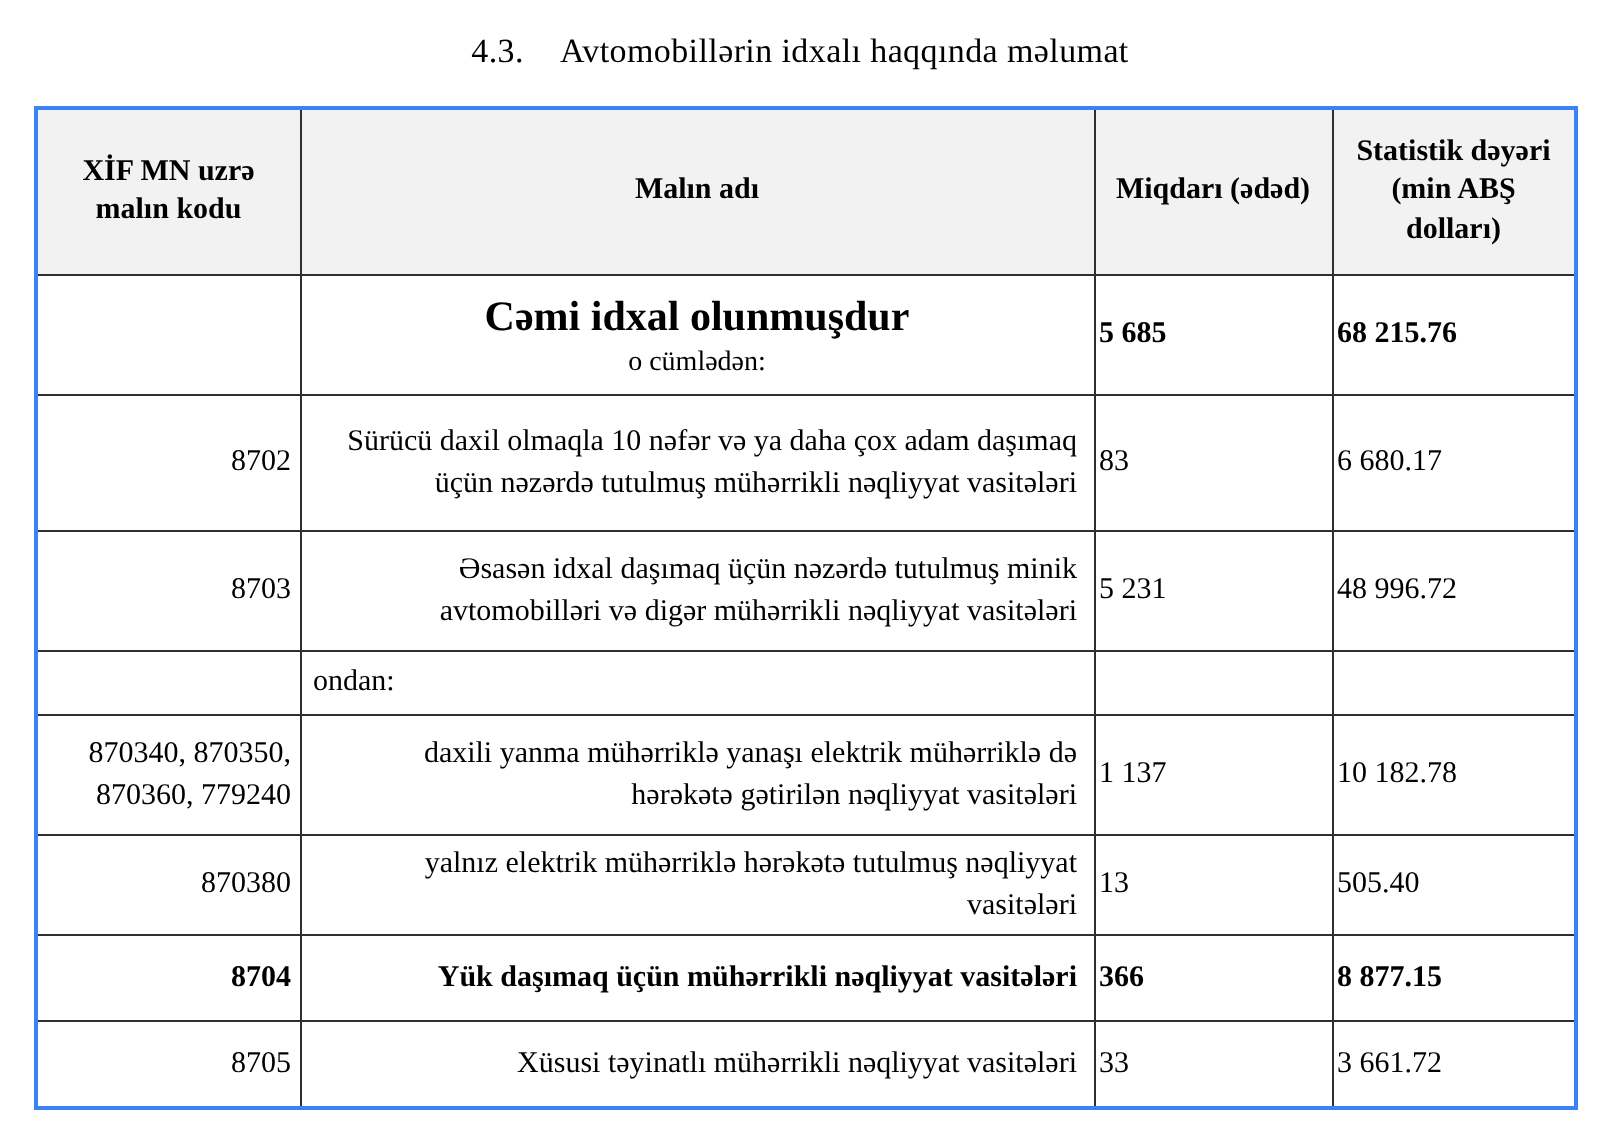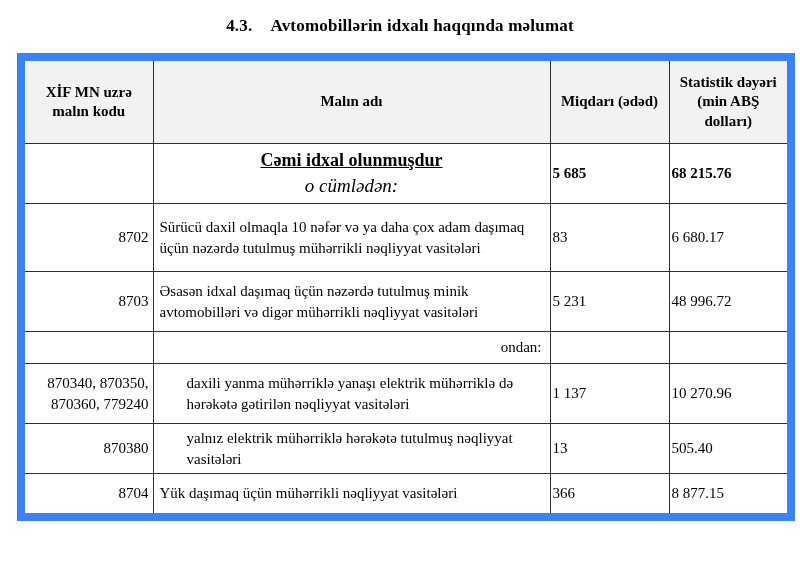--- a/index.html
+++ b/index.html
@@ -14,32 +14,32 @@
   }
   .page {
     position: relative;
     width: 800px;
     height: 565px;
     overflow: hidden;
   }
   .page-title {
     margin-top: 16px;
     text-align: center;
-    font-weight: bold;
+    font-weight: normal;
     font-size: 17px;
     letter-spacing: 0.2px;
   }
   .title-number { margin-right: 18px; }
 
   table.import-table {
     border-collapse: collapse;
     table-layout: fixed;
     width: 770px;
     margin: 17px 0 0 17px;
-    border: 8px solid #3b82f6;
+    border: 2px solid #3b82f6;
   }
   .import-table th,
   .import-table td {
     border: 1px solid #2f2f2f;
     vertical-align: middle;
     overflow: hidden;
   }
   .import-table thead th {
     background: #f2f2f2;
     font-size: 15px;
@@ -52,40 +52,40 @@
   .import-table td {
     font-size: 15px;
     line-height: 1.36;
   }
   td.code {
     text-align: right;
     padding: 2px 4px;
     margin-left: 42px;
   }
   td.name {
-    text-align: left;
+    text-align: right;
     padding: 3px 8px 3px 6px;
   }
   td.name.indent { padding-left: 33px; }
-  td.name.center-label { text-align: right; padding-left: 6px; }
+  td.name.center-label { text-align: left; padding-left: 6px; }
   td.num {
     padding: 2px 15px 2px 2px;
   }
   tr.total td.name-cell { text-align: center; padding: 2px 6px; }
-  .total-name { font-weight: bold; font-size: 18px; text-decoration: underline; }
-  .total-sub { font-style: italic; font-size: 19px; }
+  .total-name { font-weight: bold; font-size: 21px; }
+  .total-sub { font-size: 14px; }
   tr.total td.num { font-weight: bold; }
 
   tbody tr:nth-child(1) { height: 60px; }
   tbody tr:nth-child(2) { height: 68px; }
   tbody tr:nth-child(3) { height: 60px; }
   tbody tr:nth-child(4) { height: 32px; }
   tbody tr:nth-child(5) { height: 60px; }
   tbody tr:nth-child(6) { height: 50px; }
-  tbody tr:nth-child(7) { height: 43px; }
+  tbody tr:nth-child(7) { height: 43px; font-weight: bold; }
   tbody tr:nth-child(8) { height: 43px; }
 </style>
 </head>
 <body>
 
 <div class="page">
 
   <div class="page-title">
     <span class="title-number">4.3.</span><span>Avtomobillərin idxalı haqqında məlumat</span>
   </div>
@@ -135,34 +135,40 @@
         <td class="code"></td>
         <td class="name center-label">ondan:</td>
         <td class="num"></td>
         <td class="num"></td>
       </tr>
 
       <tr>
         <td class="code">870340, 870350, 870360, 779240</td>
         <td class="name indent">daxili yanma mühərriklə yanaşı elektrik mühərriklə də hərəkətə gətirilən nəqliyyat vasitələri</td>
         <td class="num">1 137</td>
-        <td class="num">10 270.96</td>
+        <td class="num">10 182.78</td>
       </tr>
 
       <tr>
         <td class="code">870380</td>
         <td class="name indent">yalnız elektrik mühərriklə hərəkətə tutulmuş nəqliyyat vasitələri</td>
         <td class="num">13</td>
         <td class="num">505.40</td>
       </tr>
 
       <tr>
         <td class="code">8704</td>
         <td class="name">Yük daşımaq üçün mühərrikli nəqliyyat vasitələri</td>
         <td class="num">366</td>
         <td class="num">8 877.15</td>
       </tr>
 
+      <tr>
+        <td class="code">8705</td>
+        <td class="name">Xüsusi təyinatlı mühərrikli nəqliyyat vasitələri</td>
+        <td class="num">33</td>
+        <td class="num">3 661.72</td>
+      </tr>
 
     </tbody>
   </table>
 
 </div>
 
 </body></html>

